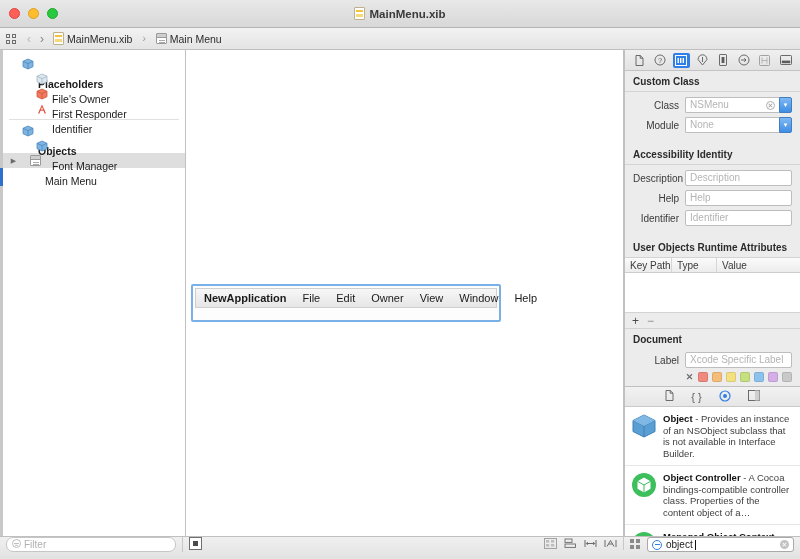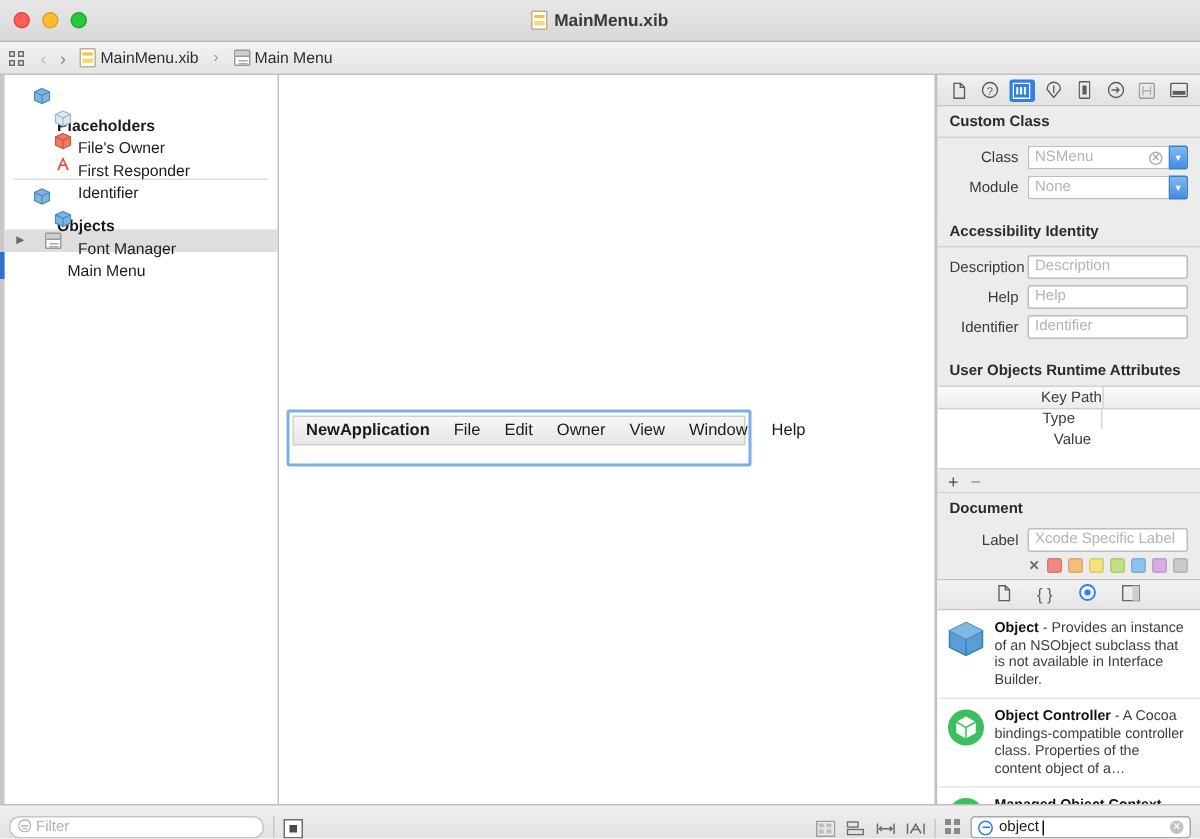--- a/index.html
+++ b/index.html
@@ -112,21 +112,21 @@
   .ico { width: 12px; height: 12px; position: relative; flex: none; }
   .cube { display: block; }
   .appicon { font-size: 11px; color: #d84b3c; font-weight: 700; line-height: 12px; text-align: center; }
 
   
   .canvas {
     flex: 1; background: #ffffff; position: relative; overflow: hidden;
     border-right: 1px solid #c0c0c0;
   }
   .menu-widget {
-    position: absolute; left: 5px; top: 223px;
+    position: absolute; left: 5px; top: 234px;
     width: 310px; height: 38px;
     border: 2px solid #7ab0e8; border-radius: 2px;
     background: #fdfdfd; padding: 1px;
   }
   .menu-bar-inner {
     height: 20px; margin: 1px;
     background: linear-gradient(to bottom, #f7f7f7, #e6e6e6);
     border: 1px solid #cfcfcf;
     display: flex; align-items: center; gap: 0px; padding-left: 6px;
     font-size: 11px;
@@ -174,21 +174,21 @@
     width: 13px; height: 16px; flex: none;
     background: linear-gradient(to bottom, #7fb8f5, #3f8ee3);
     border: 1px solid #3f7fc0; border-radius: 0 2px 2px 0;
     color: #fff; font-size: 7px; display: flex; align-items: center; justify-content: center;
   }
 
   
   .udra-head {
     display: flex; height: 15px; align-items: center;
     background: linear-gradient(to bottom,#fbfbfb,#ececec);
-    border-bottom: 1px solid #cdcdcd; font-size: 10px; color: #3a3a3a; flex-direction: column;
+    border-bottom: 1px solid #cdcdcd; font-size: 10px; color: #3a3a3a;
   }
   .udra-head div { padding-left: 5px; border-right: 1px solid #d6d6d6; height: 100%; line-height: 15px; }
   .udra-body { height: 40px; background: #fff; border-bottom: 1px solid #d3d3d3; }
   .udra-tools { height: 16px; display: flex; align-items: center; gap: 8px; padding-left: 7px;
                 border-bottom: 1px solid #d3d3d3; color: #4a4a4a; font-size: 12px; }
 
   
   .swatches { display: flex; align-items: center; gap: 4px; }
   .sw { width: 10px; height: 10px; border-radius: 2px; border: 1px solid rgba(0,0,0,.10); }
   .sw.x { border: none; color: #6e6e6e; font-size: 9px; font-weight: 700; width: 9px; text-align: center; line-height: 10px; }
@@ -205,21 +205,21 @@
   }
   .lib-tab.active { color: #2f7fe6; }
   .lib-list { flex: 1; overflow: hidden; background: #fff; }
   .lib-item { display: flex; gap: 6px; padding: 6px 7px 6px 6px; border-bottom: 1px solid #e6e6e6; }
   .lib-ico { width: 26px; height: 26px; flex: none; }
   .lib-txt { font-size: 9.5px; line-height: 11.5px; color: #3d3d3d; }
   .lib-txt b { color: #111; font-size: 9.5px; }
 
   
   .statusbar {
-    height: 23px; min-height: 23px; display: flex; align-items: flex-end;
+    height: 23px; min-height: 23px; display: flex; align-items: flex-start;
     background: linear-gradient(to bottom,#f0f0f0,#e2e2e2); border-top: 1px solid #bfbfbf;
   }
   .sb-left { width: 183px; min-width: 183px; padding: 0 6px; border-right: 1px solid #c8c8c8; display:flex; align-items:center; }
   .filterbox {
     flex: 1; height: 15px; background: #fff; border: 1px solid #c6c6c6; border-radius: 7px;
     display: flex; align-items: center; gap: 3px; padding: 0 5px; color: #b0b0b0; font-size: 10px;
   }
   .sb-mid { flex: 1; display: flex; align-items: center; padding: 0 6px; gap: 6px; border-right:1px solid #c8c8c8; }
   .sq-btn { width: 13px; height: 13px; border: 1px solid #6f6f6f; background: #fff; position: relative; }
   .sq-btn::after { content:""; position:absolute; left:3px; top:3px; right:3px; bottom:3px; background:#4a4a4a; }

